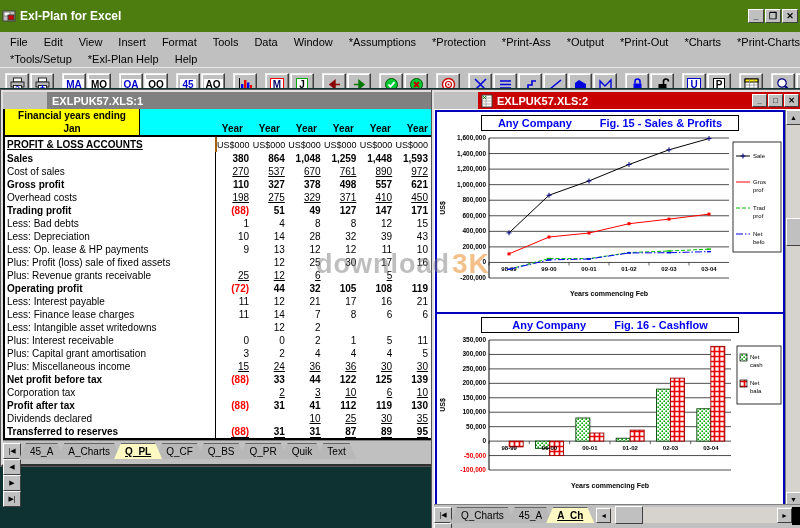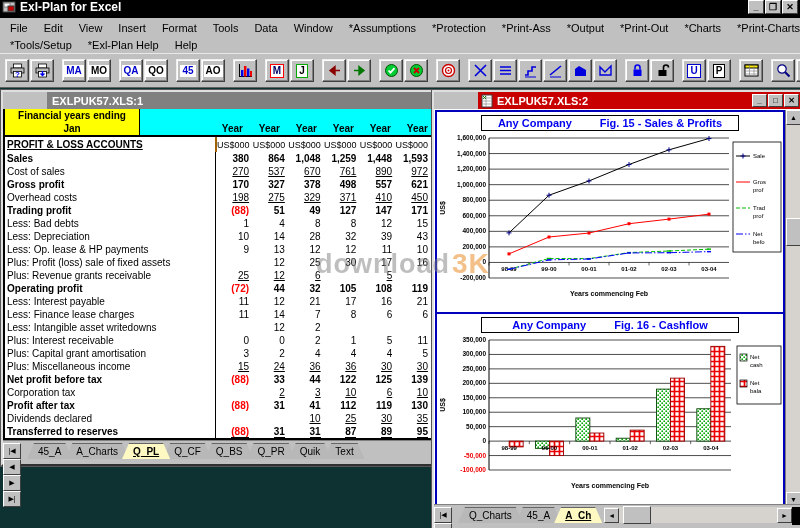--- a/index.html
+++ b/index.html
@@ -1,19 +1,19 @@
 <!DOCTYPE html>
 <html><head>
 <meta charset="utf-8">
 <style>
   html,body{margin:0;padding:0;background:#0d3231;}
   #screen{position:relative;width:800px;height:528px;overflow:hidden;background:#c0c0c0;
           font-family:"Liberation Sans",sans-serif;-webkit-font-smoothing:none;}
   
-  .apptitle{height:18px;background:#000000;display:flex;padding:0 2px;}
+  .apptitle{height:32px;background:#4d7c0f;display:flex;align-items:center;padding:0 2px;}
   .apptitle .ttext{flex:1;color:#fff;font-size:12px;font-weight:bold;margin-left:4px;white-space:nowrap;}
   .appicon{width:14px;height:14px;display:block;}
   .capbtn{width:16px;height:14px;margin-left:1px;background:#c0c0c0;border:1px solid;border-color:#fff #404040 #404040 #fff;
           font-size:9px;line-height:11px;font-weight:bold;text-align:center;padding:0;color:#000;}
   
   .menubar{background:#c0c0c0;padding:1px 0 0 2px;}
   .menurow{display:flex;height:17px;align-items:center;}
   .menu-item{font-size:11px;padding:0 8px;color:#000;white-space:nowrap;}
   
   .toolbar{height:33px;background:#c0c0c0;display:flex;align-items:center;padding-left:5px;
@@ -51,21 +51,21 @@
   .trow.b{font-weight:bold;}
   .tlabel{width:216px;padding-left:2px;white-space:nowrap;overflow:hidden;border-right:1px solid #000;}
   .tval{width:34px;text-align:right;padding-right:3px;}
   .neg{color:#ff0000;}
   .u1{text-decoration:underline;}
   .u2{border-bottom:3px double #000;}
   
   .tabstrip{height:21px;background:#c0c0c0;display:flex;align-items:flex-start;padding-top:2px;border-top:1px solid #808080;}
   .navbtn{width:18px;height:16px;background:#c0c0c0;border:1px solid;border-color:#fff #404040 #404040 #fff;
           font-size:7px;display:flex;align-items:center;justify-content:center;padding:0;margin-right:1px;}
-  .tabs{display:flex;margin-left:12px;text-align:right;}
+  .tabs{display:flex;margin-left:4px;text-align:right;}
   .stab{height:15px;line-height:15px;padding:0 11px;background:#b8b8b8;font-size:10px;color:#000;
         clip-path:polygon(7px 0,calc(100% - 7px) 0,100% 100%,0 100%);margin-left:-7px;border-top:1px solid #666;}
   .stab.active{background:#fef9c3;font-weight:bold;position:relative;z-index:2;text-decoration:underline;}
   
   #win2{left:432px;top:2px;width:367px;height:436px;z-index:10;}
   .w2content{position:absolute;top:17px;left:0;right:0;bottom:0;background:#fff;}
   .chartsarea{position:absolute;top:1px;left:1px;right:16px;bottom:21px;border:2px solid #0000bb;background:#fff;overflow:hidden;}
   .chartbox{position:relative;}
   #chartbox1{height:197px;border-bottom:2px solid #0000bb;}
   #chartbox2{height:196px;}
@@ -354,21 +354,21 @@
                 <div class="tlabel">Cost of sales</div>
                 <div class="tval"><span class="u1">270</span></div>
                 <div class="tval"><span class="u1">537</span></div>
                 <div class="tval"><span class="u1">670</span></div>
                 <div class="tval"><span class="u1">761</span></div>
                 <div class="tval"><span class="u1">890</span></div>
                 <div class="tval"><span class="u1">972</span></div>
               </div>
               <div class="trow b">
                 <div class="tlabel">Gross profit</div>
-                <div class="tval"><span>170</span></div>
+                <div class="tval"><span>110</span></div>
                 <div class="tval"><span>327</span></div>
                 <div class="tval"><span>378</span></div>
                 <div class="tval"><span>498</span></div>
                 <div class="tval"><span>557</span></div>
                 <div class="tval"><span>621</span></div>
               </div>
               <div class="trow">
                 <div class="tlabel">Overhead costs</div>
                 <div class="tval"><span class="u1">198</span></div>
                 <div class="tval"><span class="u1">275</span></div>

